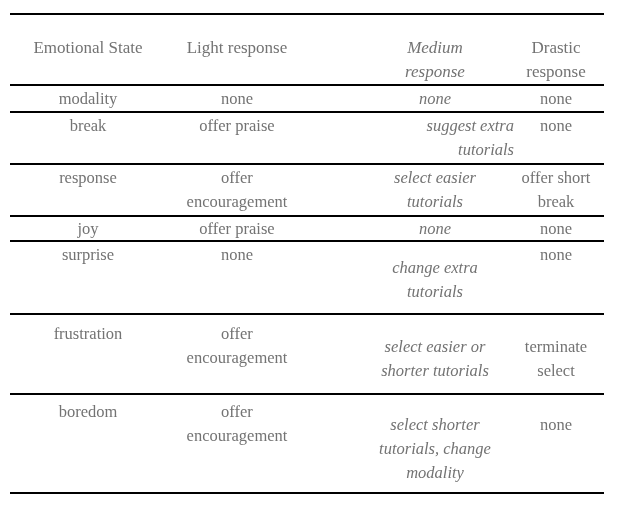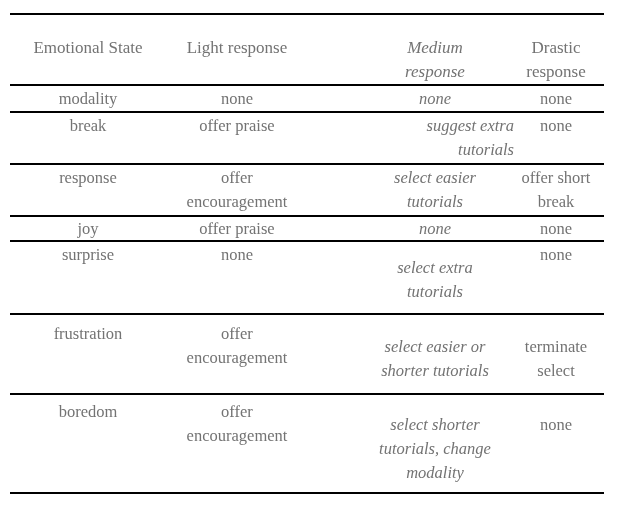--- a/index.html
+++ b/index.html
@@ -101,21 +101,21 @@
   <div class="row">
     <div class="cell c0" style="top:217px;">joy</div>
     <div class="cell c1" style="top:217px;">offer praise</div>
     <div class="cell c2" style="top:217px;">none</div>
     <div class="cell c3" style="top:217px;">none</div>
   </div>
 
   <div class="row">
     <div class="cell c0" style="top:243px;">surprise</div>
     <div class="cell c1" style="top:243px;">none</div>
-    <div class="cell c2" style="top:256px;">select extra
+    <div class="cell c2" style="top:256px;">change extra
 tutorials</div>
     <div class="cell c3" style="top:243px;">none</div>
   </div>
 
   <div class="row">
     <div class="cell c0" style="top:322px;">frustration</div>
     <div class="cell c1" style="top:322px;">offer
 encouragement</div>
     <div class="cell c2" style="top:335px;">select easier or
 shorter tutorials</div>

